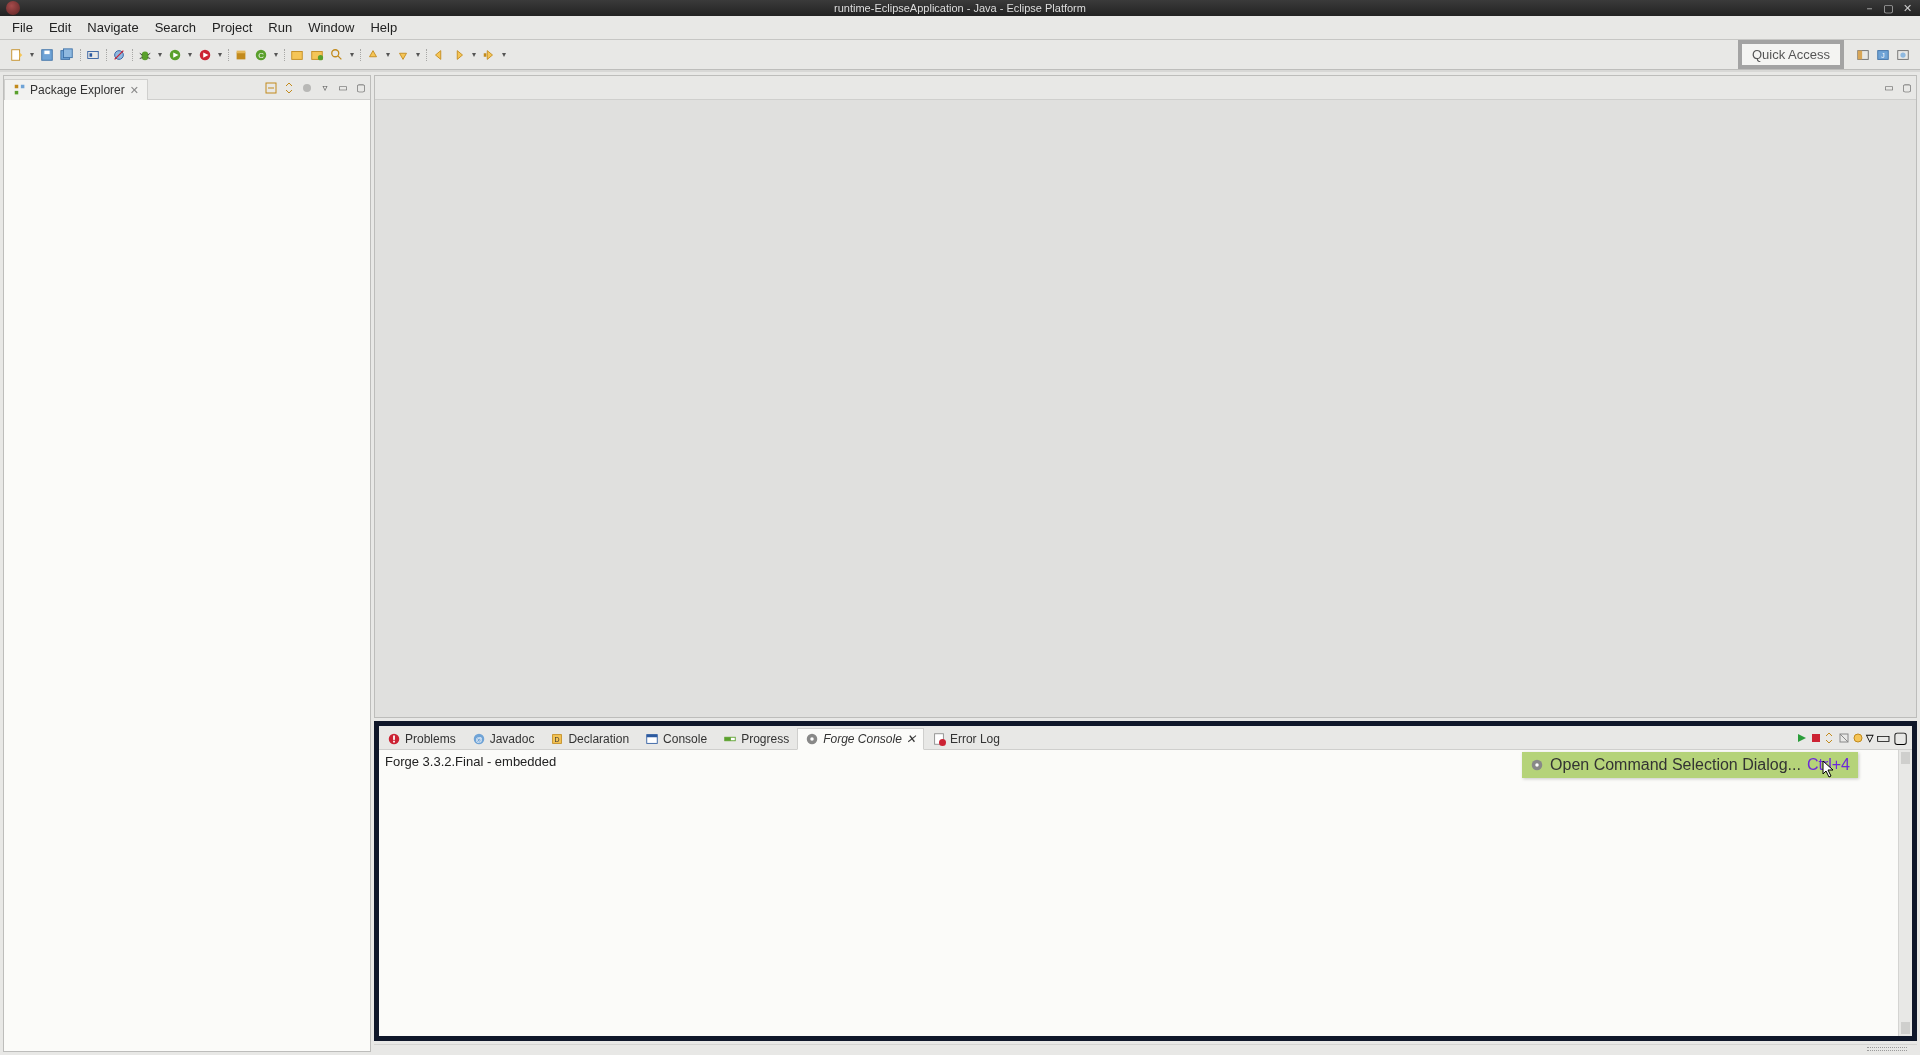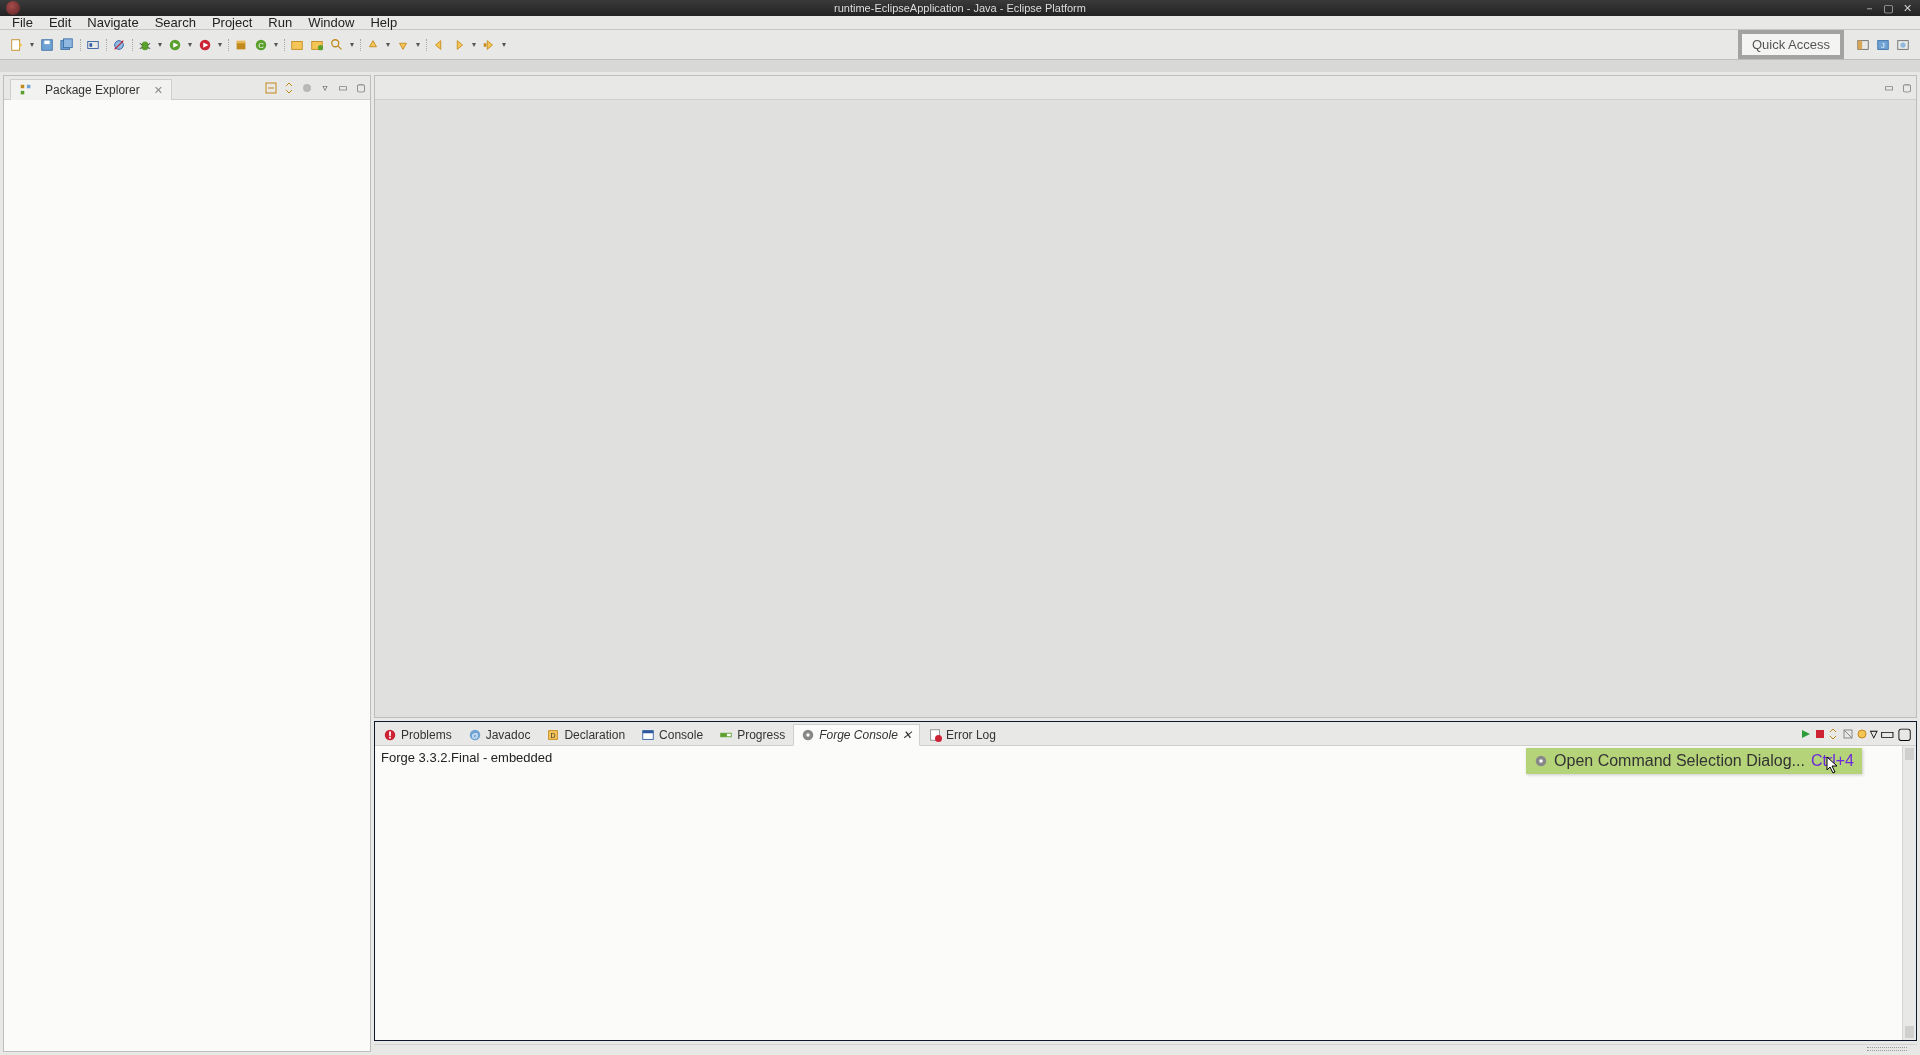--- a/index.html
+++ b/index.html
@@ -6,51 +6,51 @@
 html, body { width: 100%; height: 100%; background: #d8d8d6; overflow: hidden; }
 
 
 .titlebar { height: 16px; background: linear-gradient(#3a3a3a, #222); color: #ddd; display: flex; align-items: center; font-size: 11px; position: relative; }
 .titlebar .app-icon { width: 14px; height: 14px; margin-left: 6px; border-radius: 50%; background: radial-gradient(circle at 40% 35%, #a64b4b, #5b2424); }
 .titlebar .title { position: absolute; left: 50%; transform: translateX(-50%); }
 .titlebar .win-controls { margin-left: auto; display: flex; gap: 6px; padding-right: 6px; }
 .titlebar .win-controls span { width: 13px; height: 13px; display: inline-flex; align-items: center; justify-content: center; color: #ccc; cursor: pointer; font-size: 11px; line-height: 1; }
 
 
-.menubar { height: 14px; background: #e8e8e6; border-bottom: 1px solid #c6c6c4; display: flex; align-items: center; font-size: 13px; color: #222; padding-left: 4px; }
+.menubar { height: 24px; background: #e8e8e6; border-bottom: 1px solid #c6c6c4; display: flex; align-items: center; font-size: 13px; color: #222; padding-left: 4px; }
 .menubar .menu-item { padding: 2px 8px; cursor: pointer; }
 
 
 .toolbar { height: 30px; background: #e8e8e6; border-bottom: 1px solid #bdbdbb; display: flex; align-items: center; padding: 0 4px; }
 .toolbar .tb-group { display: flex; align-items: center; gap: 2px; padding: 0 4px; position: relative; }
 .toolbar .tb-group + .tb-group::before { content: ""; position: absolute; left: 0; top: 3px; bottom: 3px; border-left: 1px dotted #a8a8a6; }
 .tb-btn { width: 18px; height: 18px; display: inline-flex; align-items: center; justify-content: center; cursor: pointer; border-radius: 2px; }
 .tb-dd { width: 8px; height: 18px; display: inline-flex; align-items: center; justify-content: center; cursor: pointer; color: #555; font-size: 8px; }
 .toolbar .spacer { flex: 1; }
 .quick-access { border: 4px solid #a3a3a3; background: #f4f4f2; padding: 3px 10px; font-size: 13px; color: #555; cursor: text; margin-right: 6px; }
 
 
 .workspace { position: absolute; top: 72px; bottom: 0; left: 0; right: 0; display: flex; padding: 3px; gap: 3px; background: #e8e8e6; }
 .left-pane { width: 368px; display: flex; flex-direction: column; }
 .right-pane { flex: 1; display: flex; flex-direction: column; gap: 3px; }
 
 .view-frame { border: 1px solid #bdbdbb; background: #e0e0de; display: flex; flex-direction: column; flex: 1; }
 .view-header { height: 24px; display: flex; align-items: center; background: #e8e8e6; border-bottom: 1px solid #cfcfcd; }
-.view-tab { display: inline-flex; align-items: center; gap: 12px; padding: 2px 8px; font-size: 12px; color: #333; background: #f2f2f0; border: 1px solid #cfcfcd; border-bottom: none; margin-left: 6px; height: 22px; position: relative; top: 2px; }
+.view-tab { display: inline-flex; align-items: center; gap: 3px; padding: 2px 8px; font-size: 12px; color: #333; background: #f2f2f0; border: 1px solid #cfcfcd; border-bottom: none; margin-left: 0; height: 22px; position: relative; top: 2px; }
 .view-tab .tab-close { font-size: 11px; color: #888; cursor: pointer; margin-left: 2px; }
 .view-header .hdr-spacer { flex: 1; }
 .view-header .hdr-btn { width: 16px; height: 16px; display: inline-flex; align-items: center; justify-content: center; font-size: 10px; color: #555; cursor: pointer; margin: 0 1px; }
 .view-body { flex: 1; background: #fbfbf9; overflow: hidden; position: relative; }
 .editor-body { flex: 1; background: #e0e0de; }
 
 
 .ico { width: 14px; height: 14px; display: inline-block; }
 
 
-.bottom-frame { height: 320px; border: 1px solid #0f172a; background: #fbfbf9; display: flex; flex-direction: column; }
+.bottom-frame { height: 320px; border: 5px solid #0f172a; background: #fbfbf9; display: flex; flex-direction: column; }
 .bottom-tabs { height: 24px; display: flex; align-items: flex-end; background: #e8e8e6; border-bottom: 1px solid #cfcfcd; }
 .bottom-tab { display: inline-flex; align-items: center; gap: 4px; padding: 2px 7px; font-size: 12px; color: #333; cursor: pointer; height: 22px; border: 1px solid transparent; position: relative; top: 1px; }
 .bottom-tab.active { background: #fbfbf9; border: 1px solid #cfcfcd; border-bottom: 1px solid #fbfbf9; font-style: italic; }
 .bottom-toolbar { margin-left: auto; display: flex; align-items: center; gap: 2px; padding-right: 4px; padding-bottom: 2px; }
 .bottom-body { flex: 1; position: relative; padding: 4px 6px; font-size: 13px; color: #222; display: flex; }
 .console-text { flex: 1; white-space: pre; font-family: inherit; }
 .vscroll { width: 14px; background: #e8e8e6; border-left: 1px solid #d4d4d2; margin: -4px -6px -4px 0; position: relative; }
 .vscroll .thumb-up { position: absolute; top: 2px; left: 2px; right: 2px; height: 12px; background: #cfcfcd; }
 .vscroll .thumb-down { position: absolute; bottom: 2px; left: 2px; right: 2px; height: 12px; background: #cfcfcd; }
 

